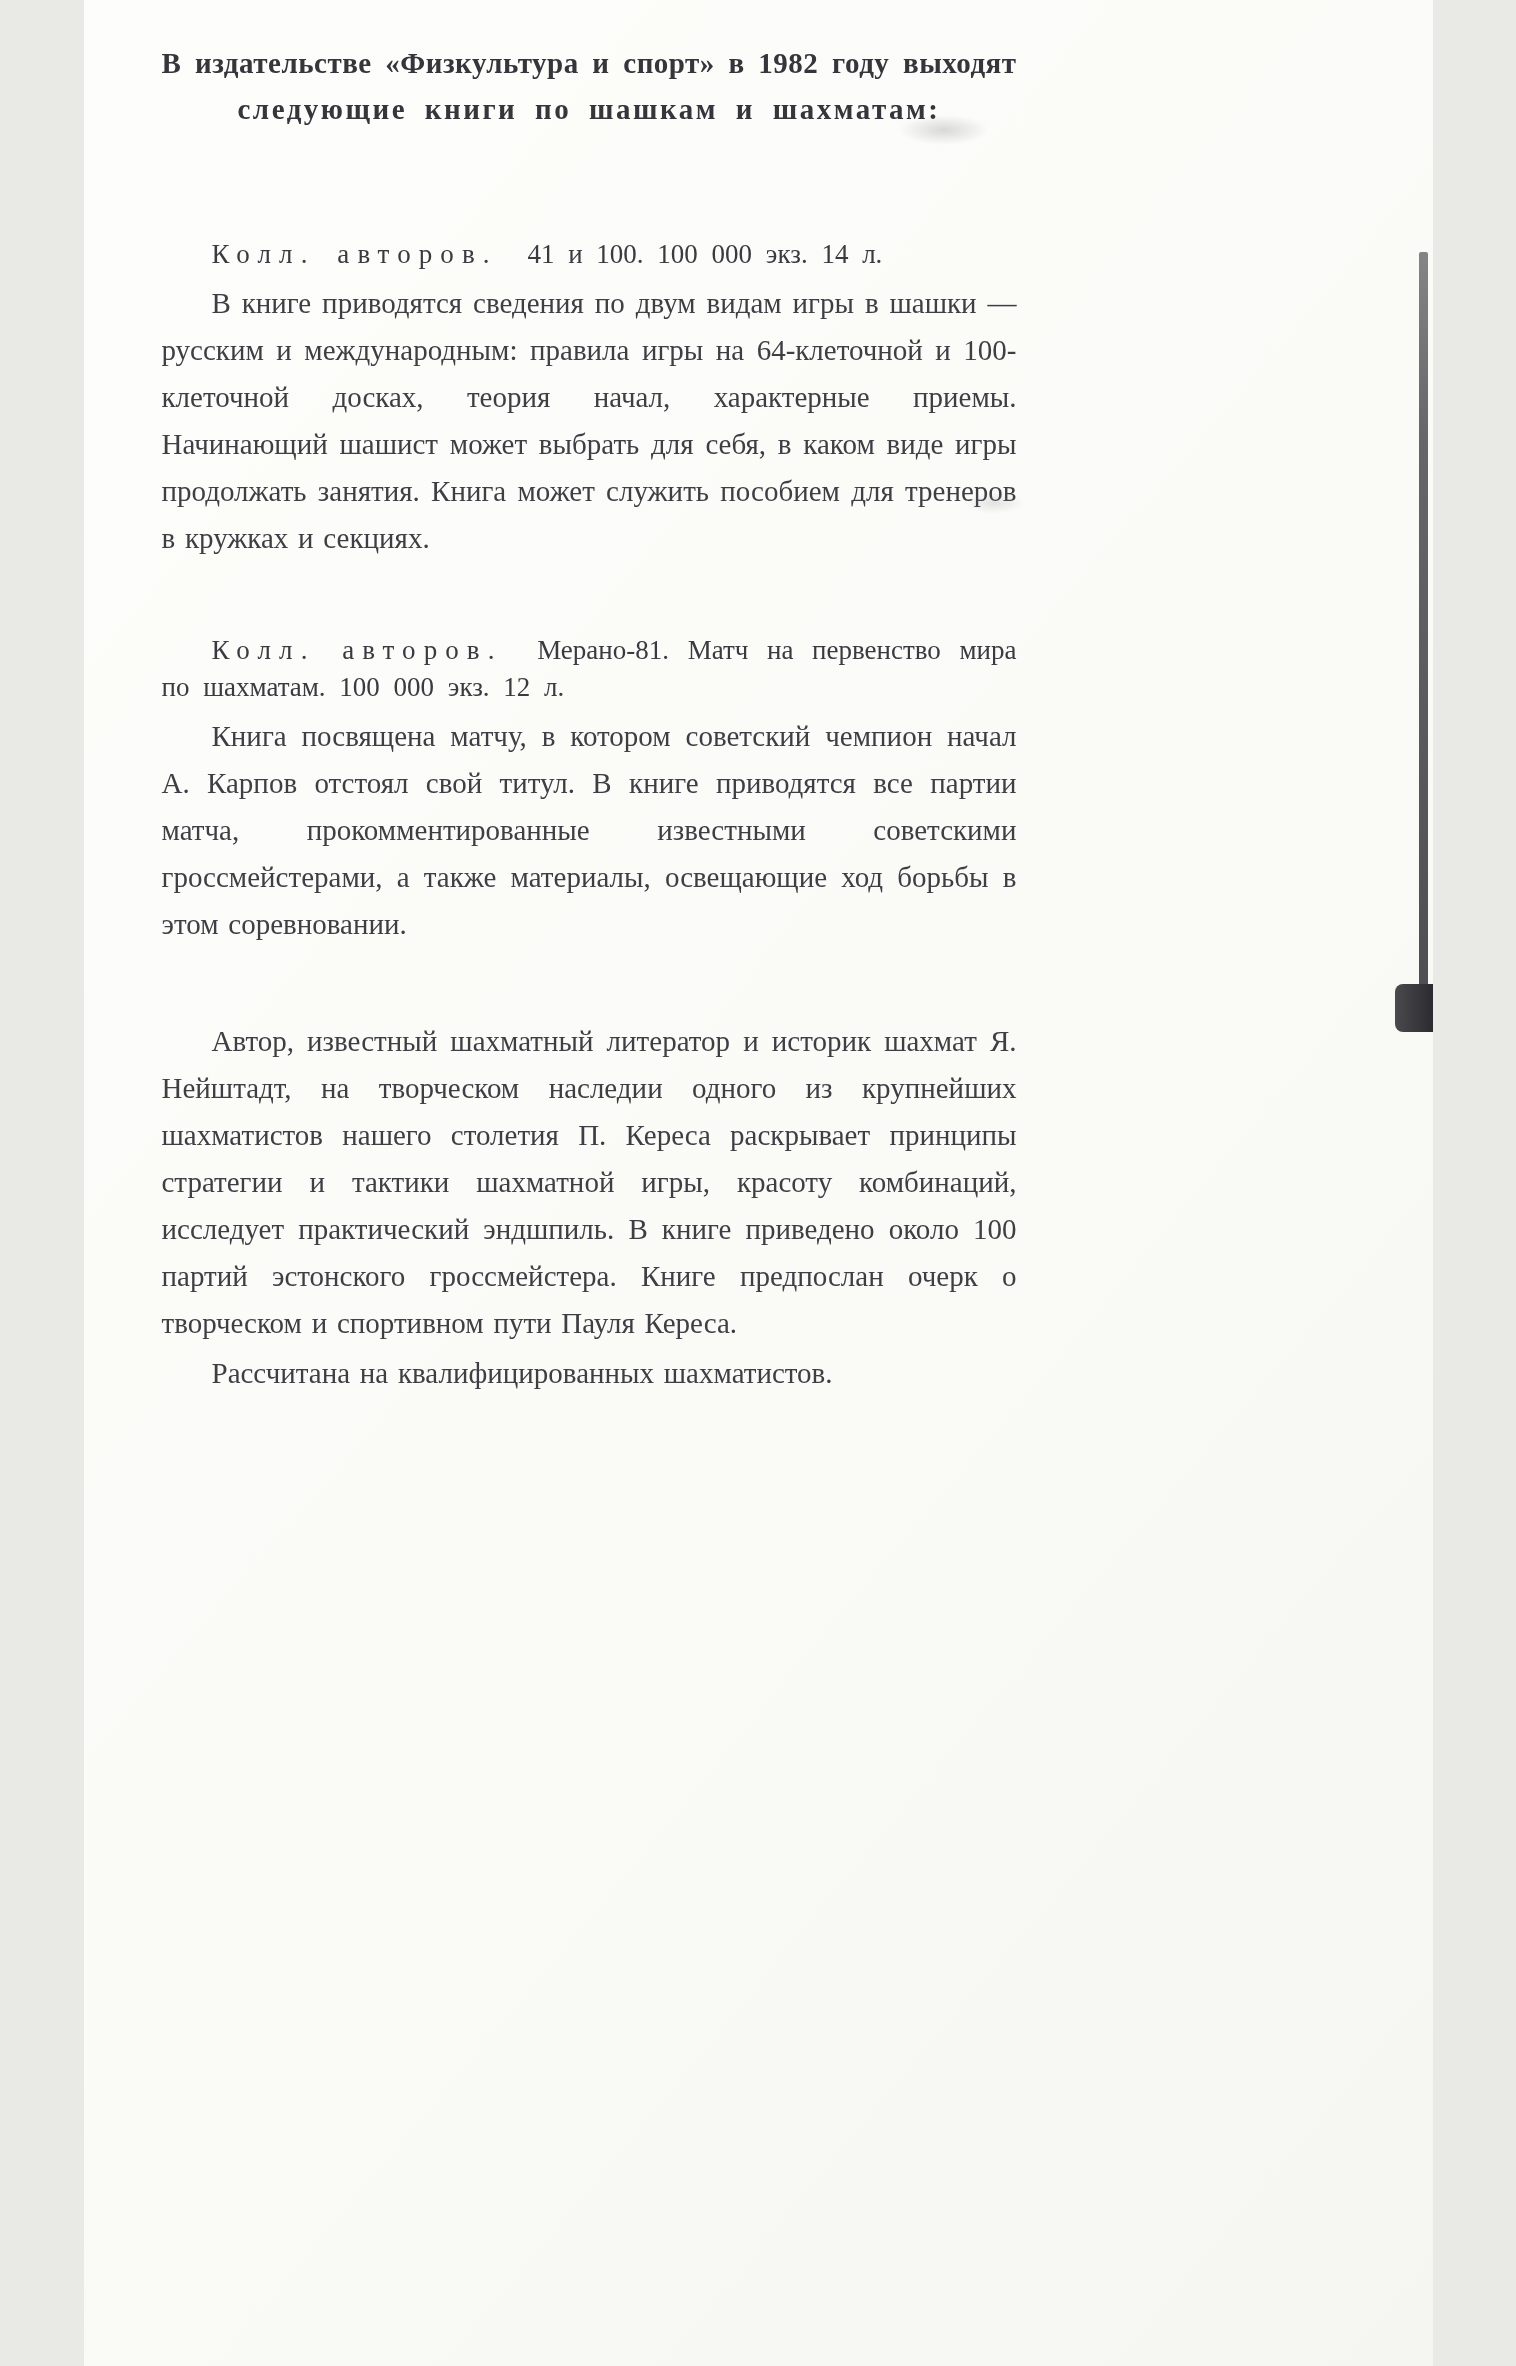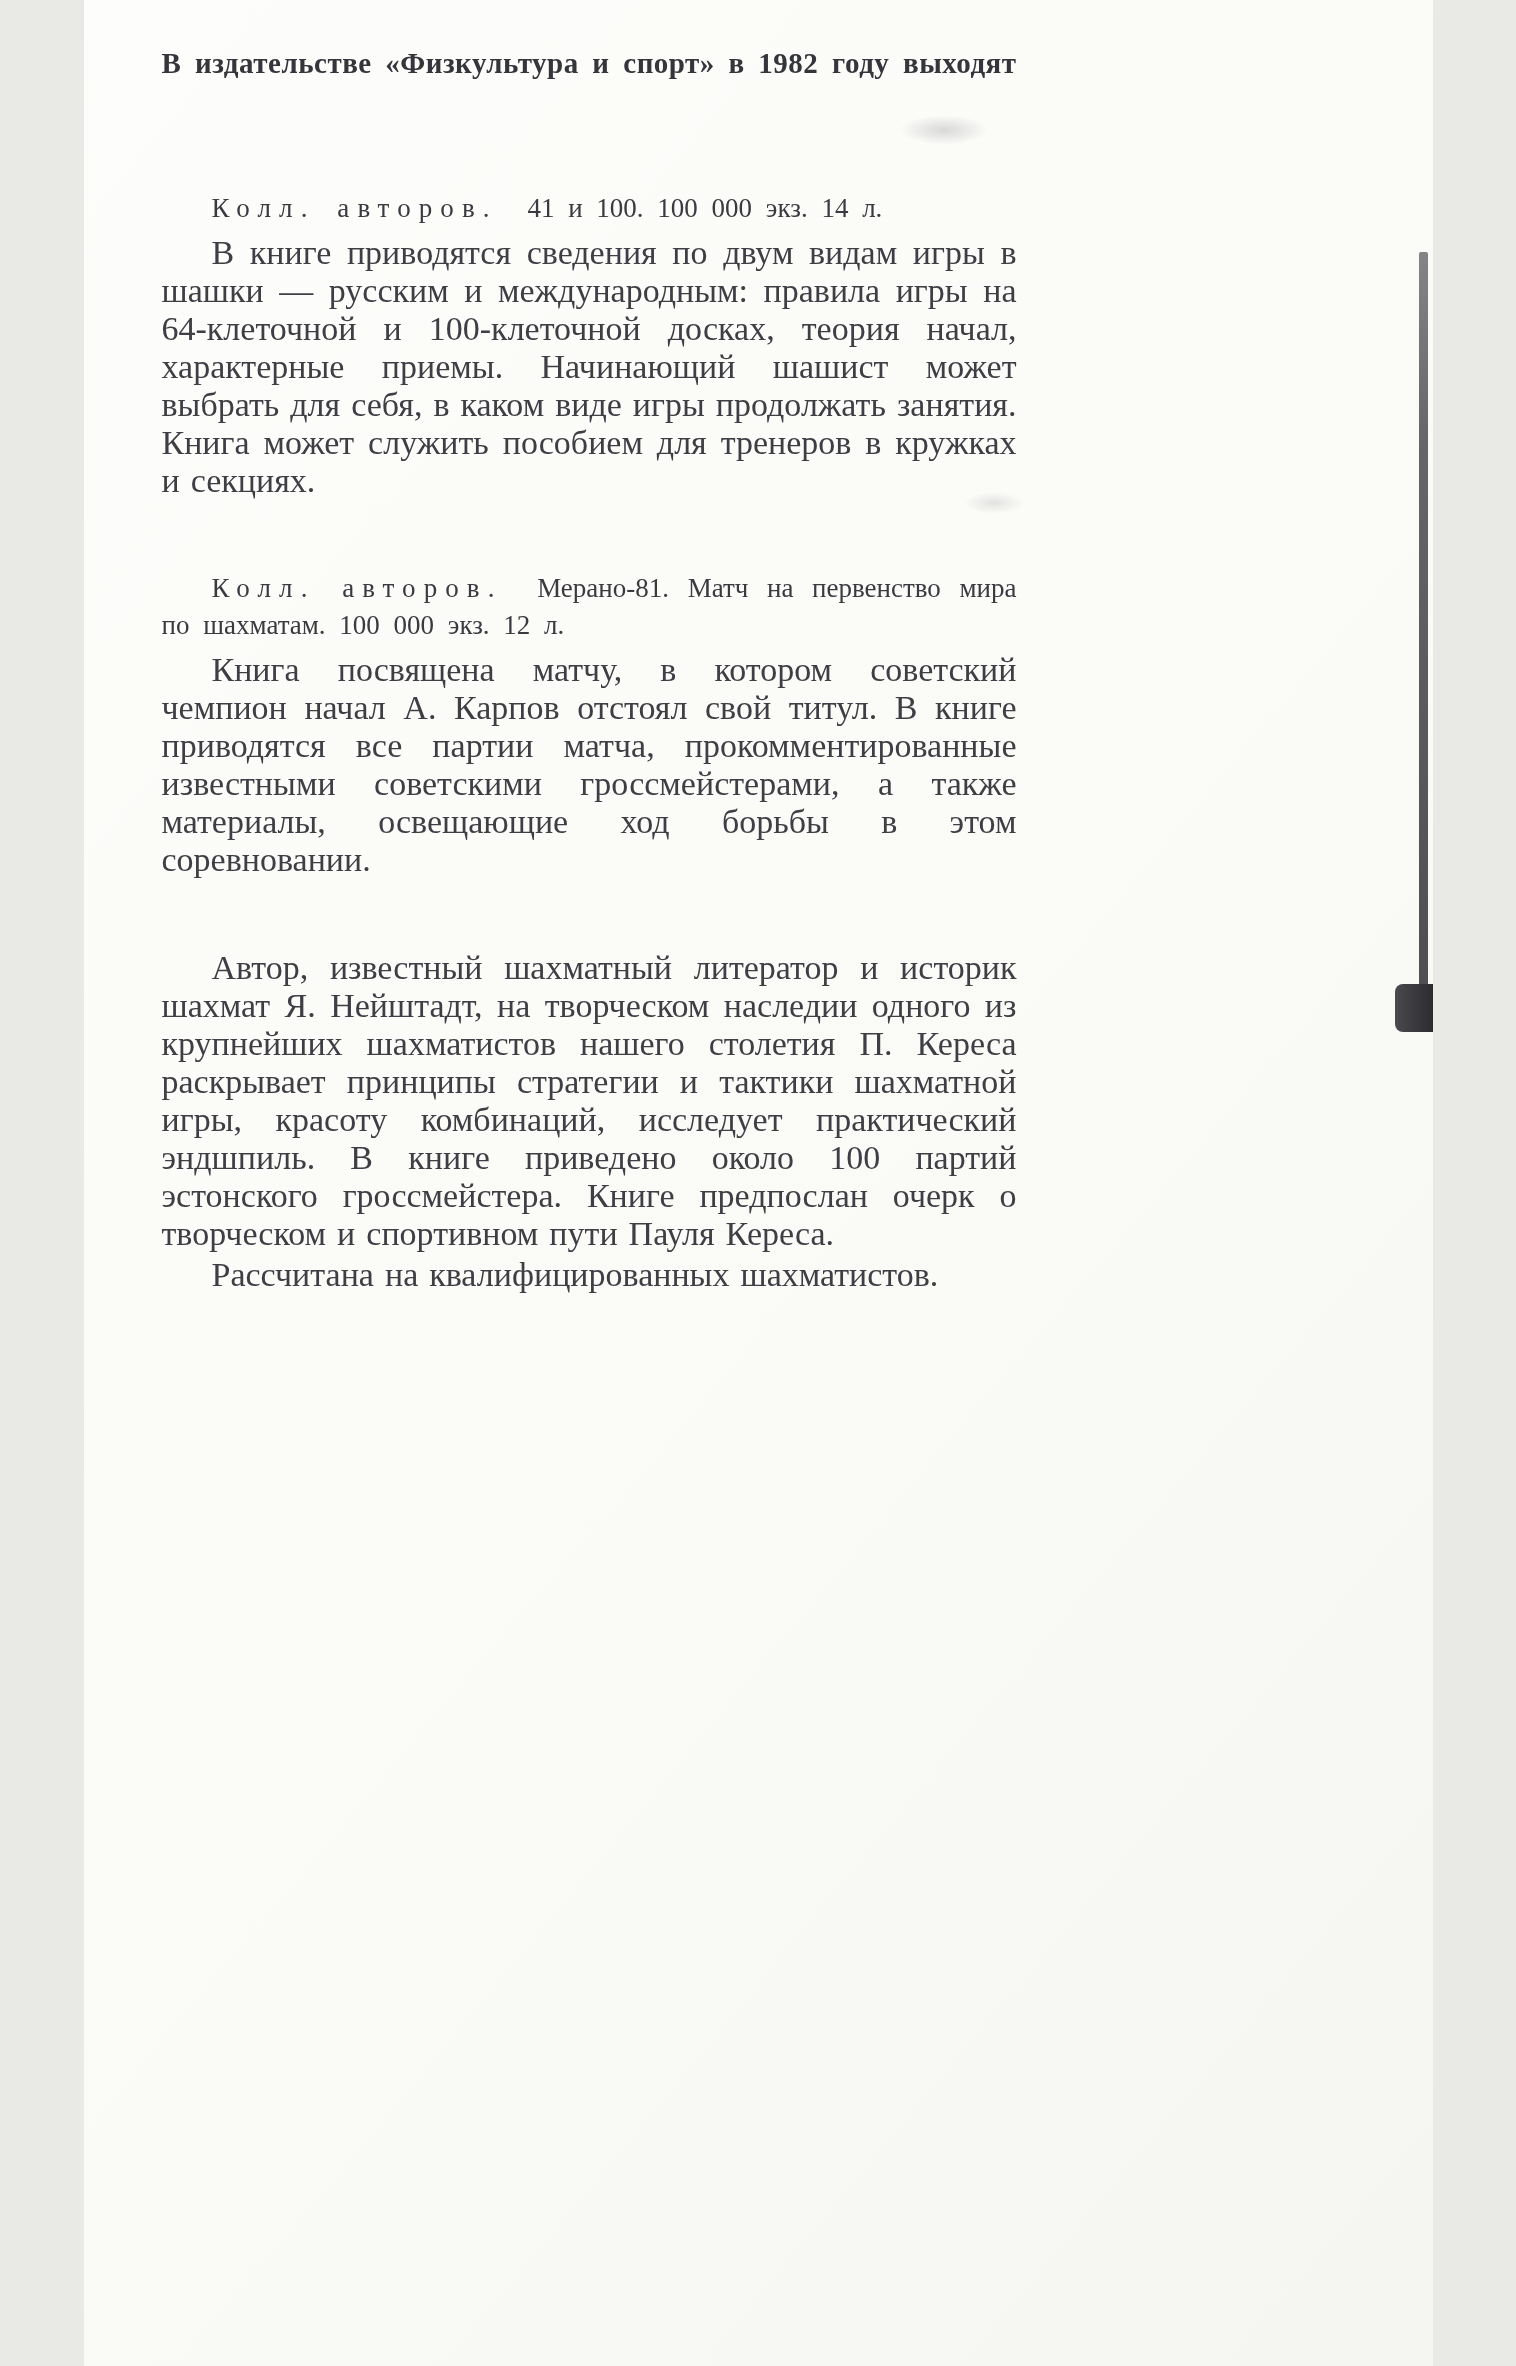--- a/index.html
+++ b/index.html
@@ -48,22 +48,22 @@
     word-spacing: 7px;
     margin-bottom: 7px;
     color: #3a3a41;
   }
   .author {
     letter-spacing: 0.30em;
     margin-right: 16px;
     white-space: nowrap;
   }
   .body {
-    font-size: 34px;
-    line-height: 38px;
+    font-size: 29px;
+    line-height: 47px;
     text-align: justify;
     text-indent: 50px;
     word-spacing: 2.5px;
   }
   .audience { margin-top: 3px; }
 
   
   .artifact { position: absolute; pointer-events: none; }
   .edge-line {
     right: 5px; top: 252px; width: 9px; height: 775px;
@@ -86,20 +86,21 @@
   }
 </style>
 </head>
 <body>
 
 <div class="page">
   <div class="content">
 
     <div class="heading">
       <div class="l1">В издательстве «Физкультура и спорт» в 1982 году выходят</div>
+      <div class="l2">следующие книги по шашкам и шахматам:</div>
     </div>
 
     <section class="entry first">
       <p class="title">
         <span class="author">Колл. авторов.</span>
         <span>41 и 100. 100 000 экз. 14 л.</span>
       </p>
       <p class="body">В книге приводятся сведения по двум видам игры в шашки — русским и международным: правила игры на 64-клеточной и 100-клеточной досках, теория начал, характерные приемы. Начинающий шашист может выбрать для себя, в каком виде игры продолжать занятия. Книга может служить пособием для тренеров в кружках и секциях.</p>
     </section>
 

